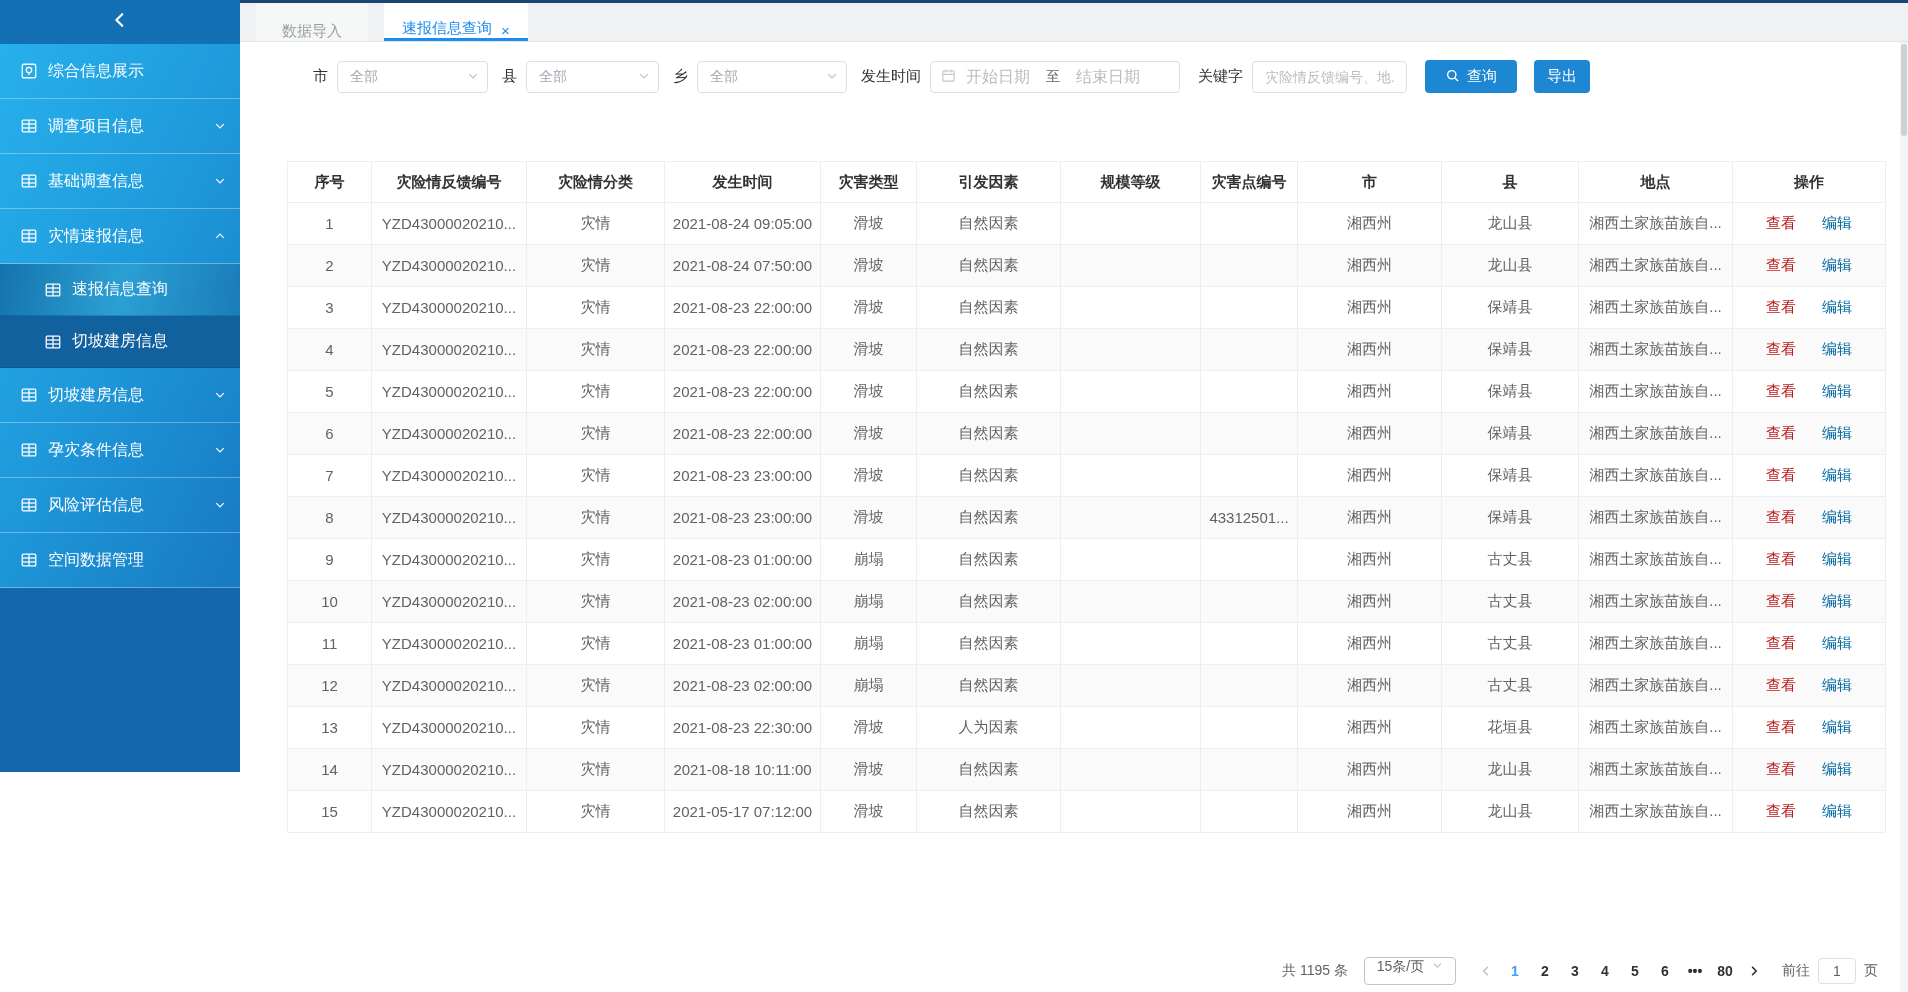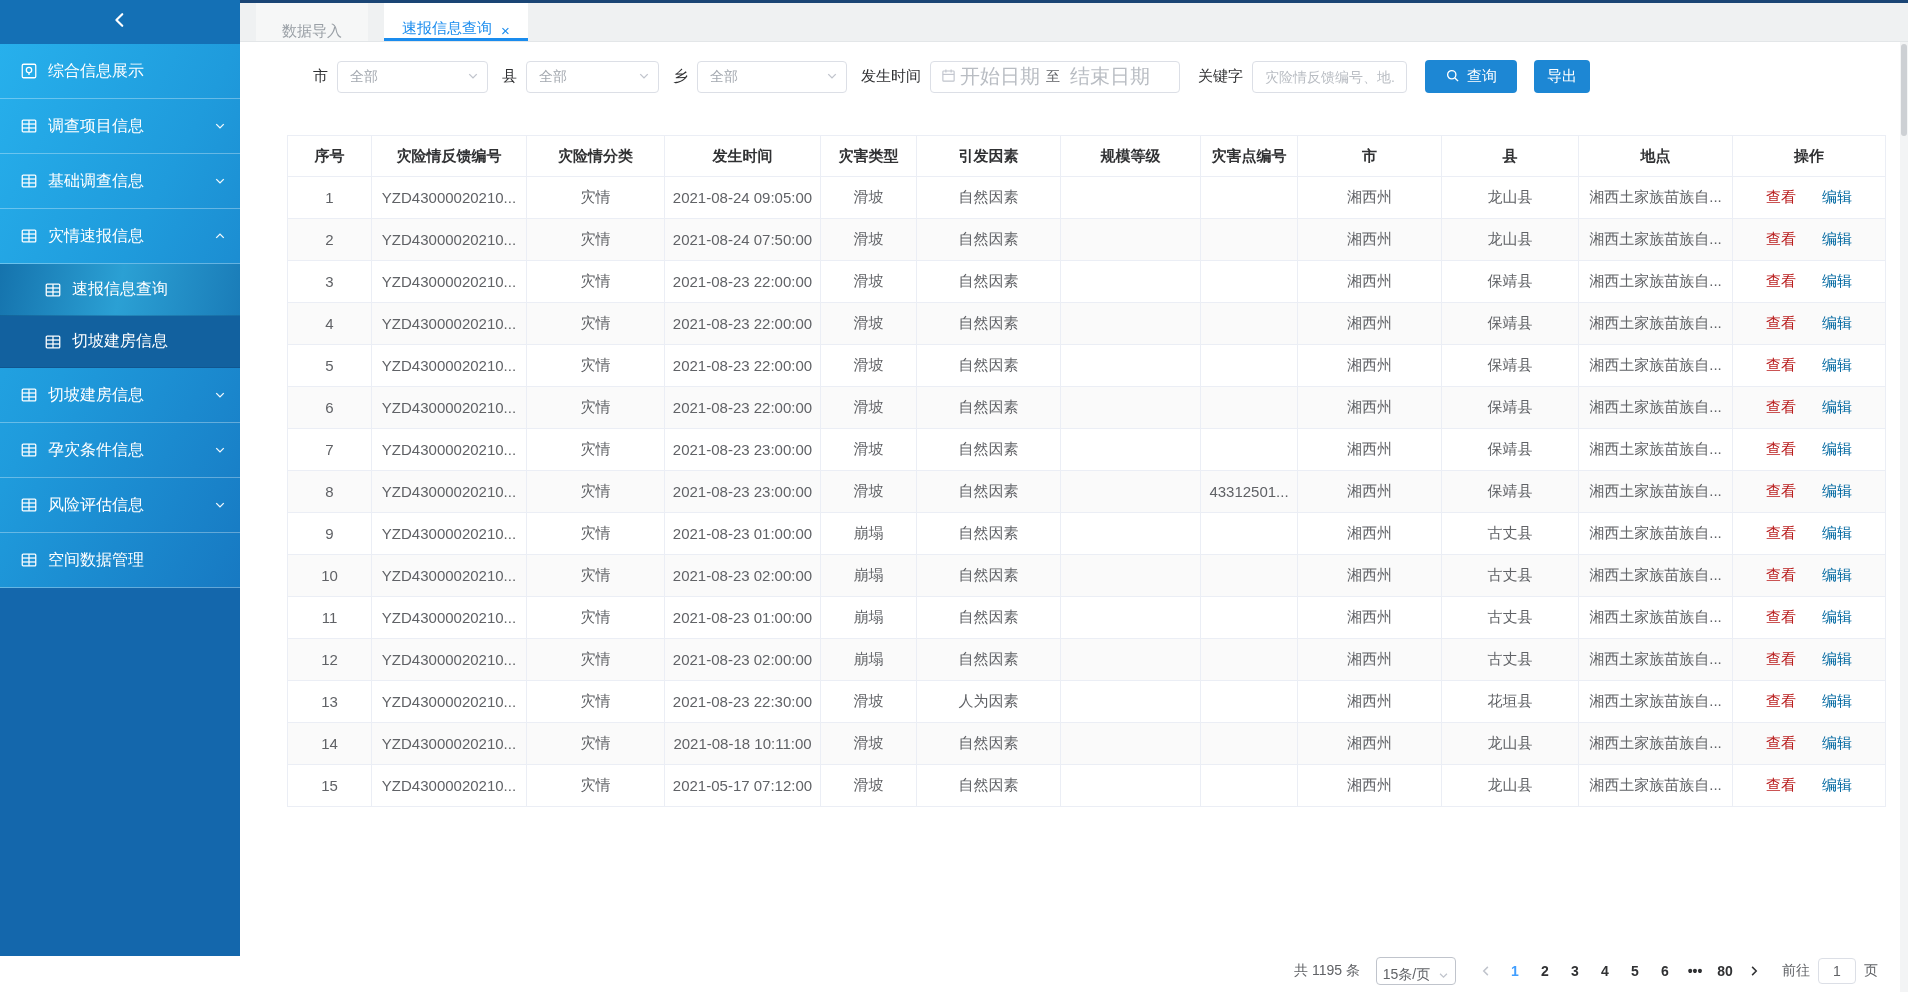--- a/index.html
+++ b/index.html
@@ -1,20 +1,20 @@
 <!DOCTYPE html>
 <html><head>
 <meta charset="utf-8">
 <style>
   *{box-sizing:border-box;margin:0;padding:0}
   html,body{width:1908px;height:992px;overflow:hidden}
   body{position:relative;font-family:"Liberation Sans","DejaVu Sans",sans-serif;background:#fff}
 
   
-  .sidebar{position:absolute;left:0;top:0;width:240px;height:956px;background:#1467ac;z-index:10}
+  .sidebar{position:absolute;left:0;top:0;width:240px;height:772px;background:#1467ac;z-index:10}
   .side-header{height:44px;background:#1470b5;display:flex;align-items:center;justify-content:center;cursor:pointer}
   .side-menu{background:linear-gradient(118deg,#27b0ec 0%,#1f9bdc 45%,#1779c2 100%)}
   .side-item{height:55px;display:flex;align-items:center;padding:0 14px 0 20px;color:#fff;font-size:16px;border-bottom:1px solid rgba(255,255,255,.32);cursor:pointer}
   .side-item .mi{margin-right:10px;display:flex;align-items:center}
   .side-item .ml{flex:1;white-space:nowrap}
   .side-item .mc{display:flex;align-items:center;opacity:.95}
   .side-item.sub{height:52px;padding-left:44px;background:#12619f;border-bottom:1px solid rgba(10,55,100,.25)}
   .side-item.sub.active{background:linear-gradient(100deg,#1573ad 0%,#2ba0d4 50%,#1a7cb8 100%)}
 
   
@@ -28,43 +28,43 @@
   
   .content{position:absolute;left:240px;top:42px;right:0;bottom:0;background:#fff}
 
   .filter{display:flex;align-items:center;margin:18px 0 0 73px;font-size:15px;color:#303133}
   .f-label{margin:0 9px 0 14px;white-space:nowrap}
   .f-label:first-child{margin-left:0}
   .sel{height:32px;border:1px solid #dcdfe6;border-radius:4px;display:flex;align-items:center;padding:0 8px 0 12px;color:#a3a8af;font-size:14px;background:#fff;cursor:pointer}
   .sel .sv{flex:1}
   .sel-city{width:151px}.sel-county{width:133px}.sel-town{width:150px}
   .daterange{width:250px;height:32px;border:1px solid #dcdfe6;border-radius:4px;display:flex;align-items:center;padding:0 10px;font-size:14px;background:#fff}
-  .daterange input{border:none;outline:none;width:84px;text-align:right;font-size:20px;color:#606266;font-family:inherit;background:transparent}
+  .daterange input{border:none;outline:none;width:84px;text-align:center;font-size:16px;color:#606266;font-family:inherit;background:transparent}
   .daterange input::placeholder{color:#b9bdc3}
   .dr-sep{color:#606266;margin:0 6px}
   .kw{width:155px;height:32px;border:1px solid #dcdfe6;border-radius:4px;padding:0 12px;font-size:14px;color:#606266;outline:none;font-family:inherit}
   .kw::placeholder{color:#b9bdc3}
   .btn{height:33px;padding:0 20px;border:none;border-radius:4px;background:#1d87d4;color:#fff;font-size:15px;display:inline-flex;align-items:center;gap:7px;cursor:pointer;font-family:inherit}
   .btn-search{margin-left:18px}
   .btn-export{margin-left:17px;padding:0 13px}
 
   
-  .tbl-wrap{margin:42px 0 0 47px}
+  .tbl-wrap{margin:68px 0 0 47px}
   table{border-collapse:collapse;table-layout:fixed;width:1598px;background:#fff}
   th,td{border:1px solid #ebeef5;text-align:center;font-size:15px;overflow:hidden;white-space:nowrap;text-overflow:ellipsis;padding:0 4px}
   th{height:41px;color:#303133;font-weight:700;background:#fff}
   td{height:42px;color:#606266}
   tbody tr:nth-child(even) td{background:#fafafa}
   .op-view{color:#b91c1c;cursor:pointer}
   .op-edit{color:#0369a1;margin-left:26px;cursor:pointer}
 
   
   .pagination{position:absolute;right:30px;bottom:7px;display:flex;align-items:center;font-size:14px;color:#606266}
   .pg-total{margin-right:16px}
-  .pg-size{width:80px;height:28px;border:1px solid #c0c4cc;border-radius:4px;display:flex;align-items:flex-end;justify-content:center;gap:8px;margin-right:16px;cursor:pointer;color:#606266}
+  .pg-size{width:92px;height:28px;border:1px solid #c0c4cc;border-radius:4px;display:flex;align-items:flex-start;justify-content:center;gap:8px;margin-right:16px;cursor:pointer;color:#606266}
   .pg-arrow{width:28px;display:flex;justify-content:center;align-items:center;cursor:pointer}
   .pg-prev{color:#c0c4cc}
   .pg-next{color:#303133}
   .page{min-width:30px;text-align:center;font-weight:600;color:#303133;cursor:pointer}
   .page.cur{color:#409eff}
   .pg-goto{margin-left:14px}
   .goto-input{width:38px;height:26px;border:1px solid #dcdfe6;border-radius:4px;text-align:center;font-size:14px;color:#606266;margin:0 8px;outline:none;font-family:inherit}
 
   
   .scrollbar{position:absolute;right:0;top:0;bottom:0;width:8px;background:#f3f4f5}

